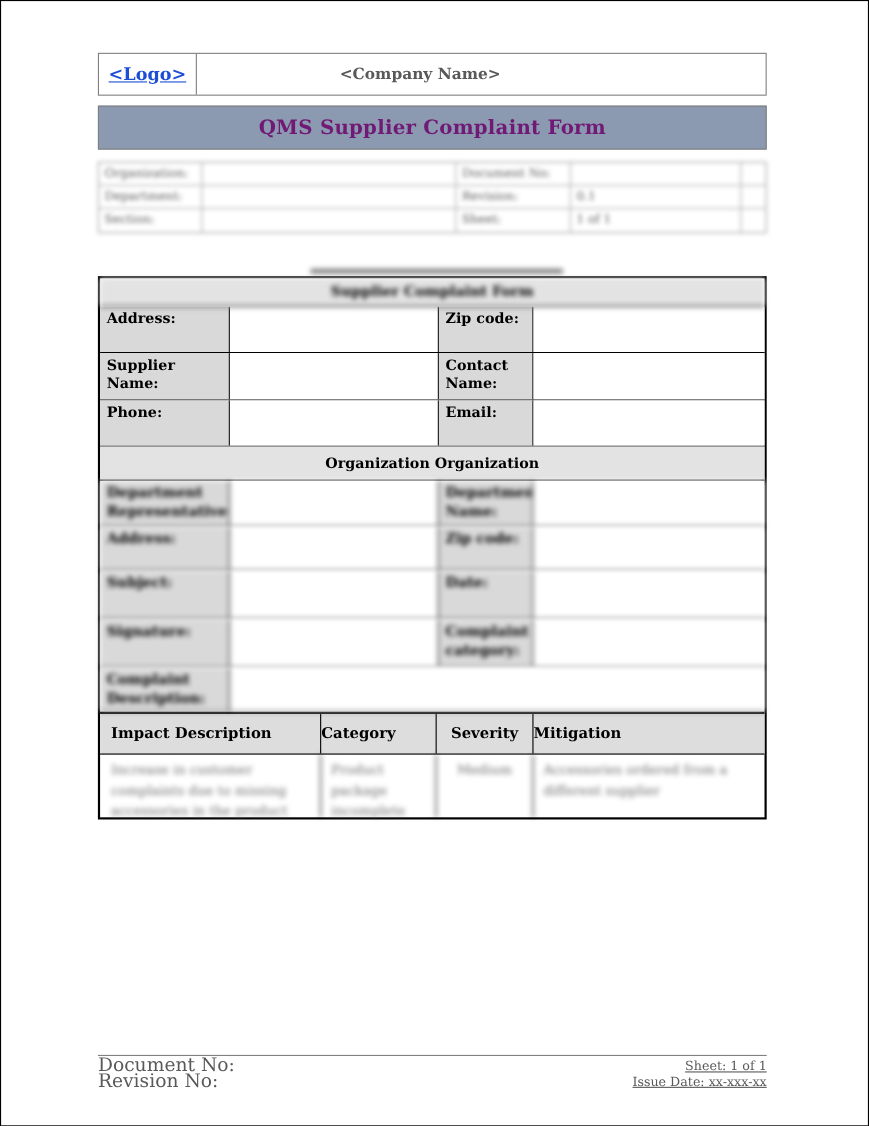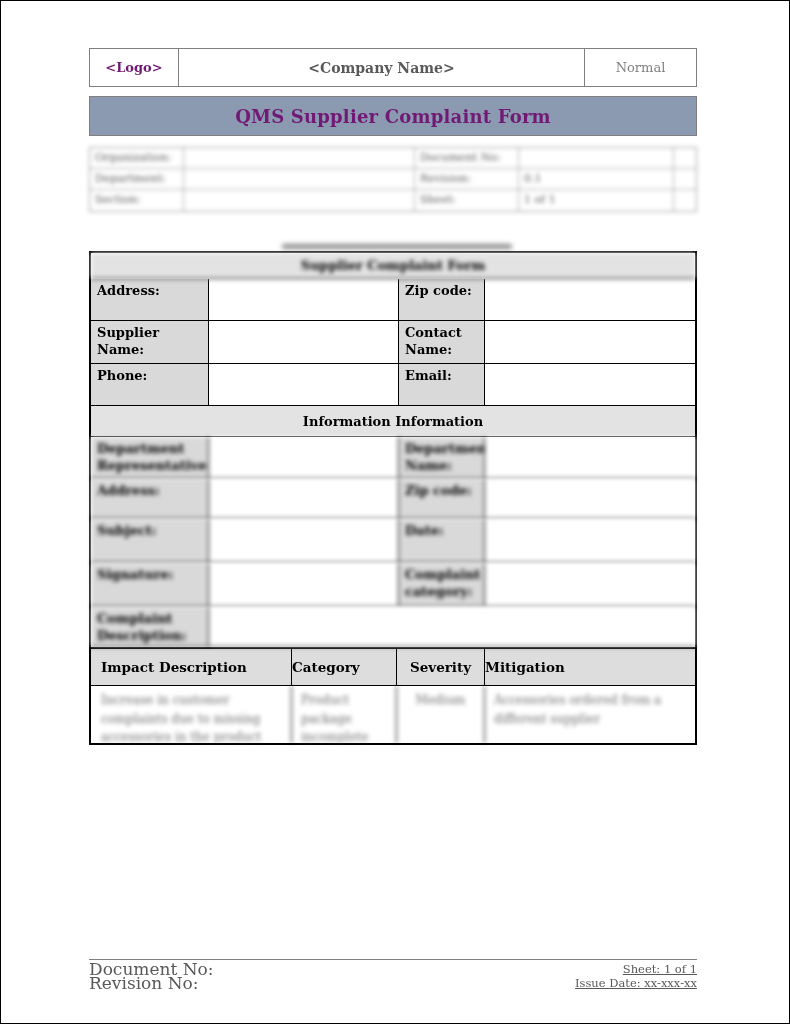--- a/index.html
+++ b/index.html
@@ -9,21 +9,21 @@
     font-family:"DejaVu Serif","Liberation Serif",serif;
     overflow:hidden;
   }
 
   
   .hdr { position:absolute; left:88px; top:47px; width:608px; height:39px;
          display:flex; box-sizing:border-box; border:1px solid #7f7f7f; }
   .hdr-cell { box-sizing:border-box; display:flex; align-items:center; justify-content:center;
               border-right:1px solid #7f7f7f; }
   .hdr-cell:last-child { border-right:none; }
-  .hdr-logo    { width:89px;  font-weight:bold; font-size:13px; color:#701a75; }
+  .hdr-logo    { width:89px;  font-weight:bold; font-size:16px; color:#1d4ed8;text-decoration:underline; }
   .hdr-company { width:406px; font-weight:bold; font-size:14px; color:#595959; }
   .hdr-class   { flex:1; font-size:13px; color:#7f7f7f; }
 
   
   .title-bar { position:absolute; left:88px; top:95px; width:608px; height:40px;
                box-sizing:border-box; background:#8c9ab1; border:1px solid #7f7f7f;
                display:flex; align-items:center; justify-content:center;
                color:#701a75; font-weight:bold; font-size:18px; letter-spacing:.2px; }
 
   
@@ -83,21 +83,20 @@
                   font-size:11.5px; color:#595959; line-height:14px;text-decoration:underline; }
 </style>
 </head>
 <body>
 
 <div class="page">
 
   <div class="hdr">
     <div class="hdr-cell hdr-logo">&lt;Logo&gt;</div>
     <div class="hdr-cell hdr-company">&lt;Company Name&gt;</div>
-    <div class="hdr-cell hdr-class">Normal</div>
   </div>
 
   <div class="title-bar">
     <span>QMS Supplier Complaint Form</span>
   </div>
 
   <div class="meta">
     <div class="meta-row">
       <div class="meta-cell m1">Organization:</div>
       <div class="meta-cell m2"></div>
@@ -142,21 +141,21 @@
       <div class="cell fld c4"></div>
     </div>
     <div class="row r-sm">
       <div class="cell lbl c1">Phone:</div>
       <div class="cell fld c2"></div>
       <div class="cell lbl c3">Email:</div>
       <div class="cell fld c4"></div>
     </div>
 
     <div class="row section-row sec2">
-      <span>Information Information</span>
+      <span>Organization Organization</span>
     </div>
 
     <div class="row r-sm blur">
       <div class="cell lbl c1">Department Representative:</div>
       <div class="cell fld c2"></div>
       <div class="cell lbl c3">Department Name:</div>
       <div class="cell fld c4"></div>
     </div>
     <div class="row r-s40 blur">
       <div class="cell lbl c1">Address:</div>

